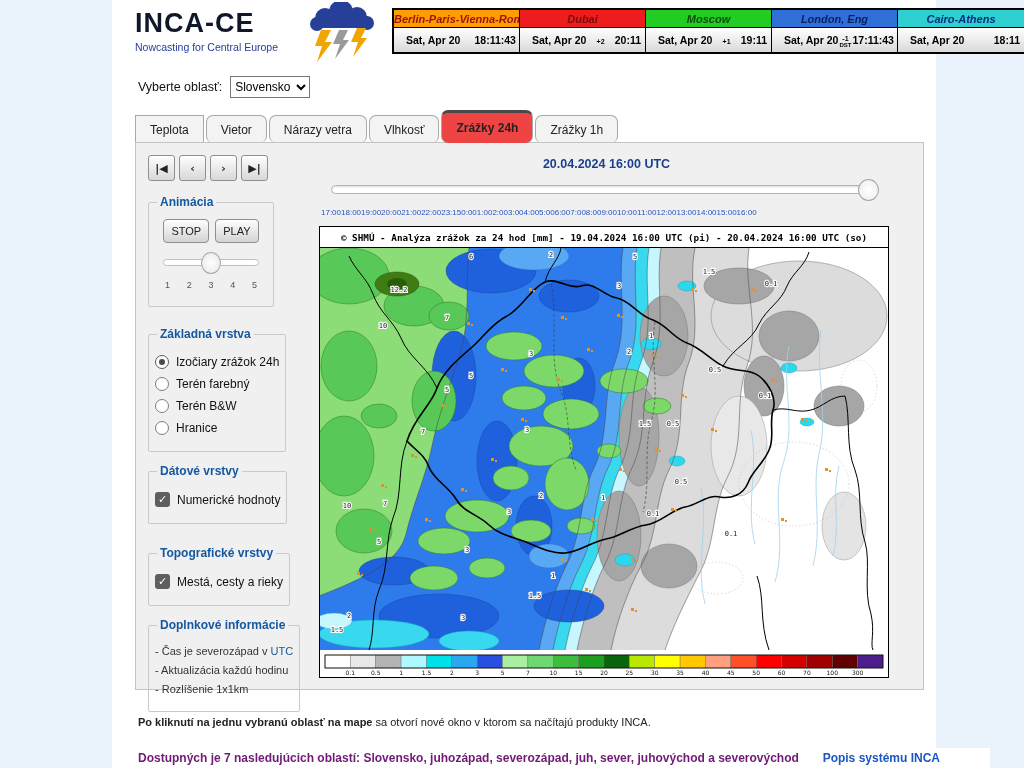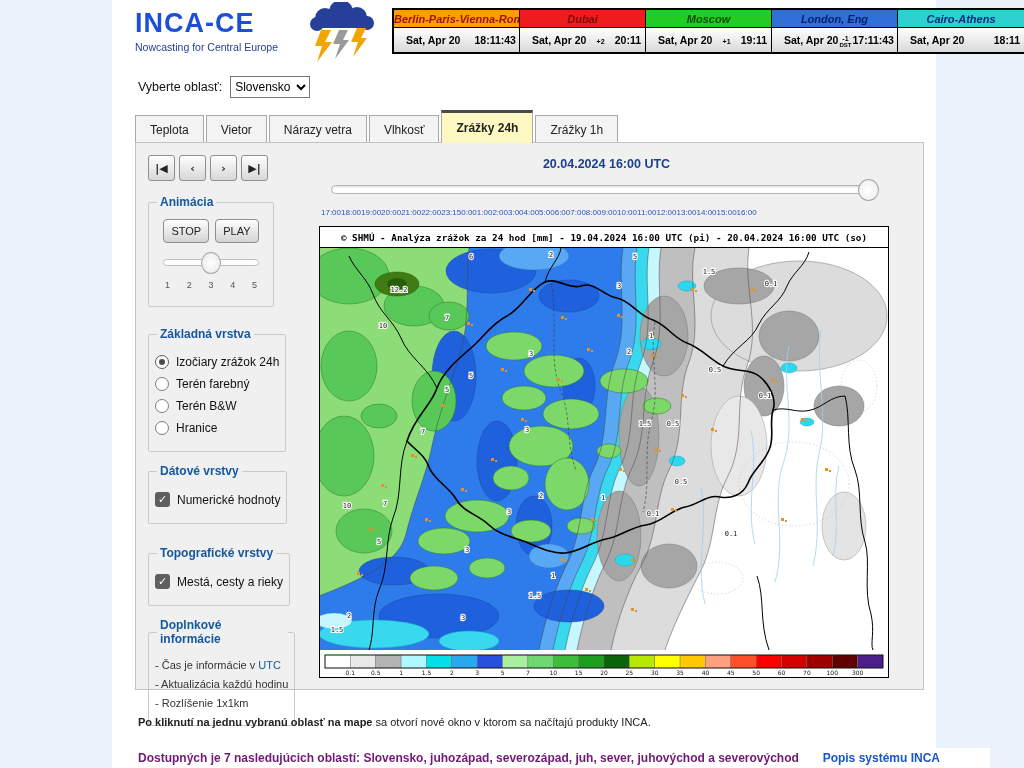--- a/index.html
+++ b/index.html
@@ -2,21 +2,21 @@
 <html><head>
 <meta charset="utf-8">
 <style>
   * { margin:0; padding:0; box-sizing:border-box; }
   html,body { width:1024px; height:768px; overflow:hidden; }
   body { background:#eaf2fb; font-family:"Liberation Sans", sans-serif; position:relative; }
   .content-col { position:absolute; left:112px; top:0; width:824px; height:768px; background:#ffffff; }
 
   
   .logo { position:absolute; left:135px; top:8px; width:260px; height:58px; }
-  .logo-title { font-size:27px; font-weight:bold; color:#1d4ed8; letter-spacing:1px; }
+  .logo-title { font-size:27px; font-weight:bold; color:#0f172a; letter-spacing:1px; }
   .logo-sub { font-size:10.5px; color:#26409a; margin-top:2px; }
   .logo-cloud { position:absolute; left:152px; top:-6px; }
 
   
   .clocks { position:absolute; left:392px; top:8px; display:flex; border:2px solid #000; background:#000; }
   .clock { width:126px; border-right:1px solid #000; }
   .clock:last-child { border-right:none; }
   .clock-name { height:18px; font-size:11px; font-weight:bold; font-style:italic; text-align:center; line-height:18px; border-bottom:1px solid #000; white-space:nowrap; overflow:hidden; }
   .clock-body { height:24px; background:linear-gradient(#ffffff,#d9d9d9); display:flex; align-items:center; padding:0 4px; font-size:10.5px; font-weight:bold; color:#000; }
   .clock-date { white-space:nowrap;padding-left:8px; }
@@ -26,22 +26,22 @@
   .clock-time { margin-left:auto; white-space:nowrap; }
 
   
   .area-row { position:absolute; left:138px; top:76px; display:flex; align-items:center; }
   .area-label { font-size:12.5px; color:#111; margin-right:8px; }
   .area-select { width:80px; height:22px; font-size:12px; font-family:"Liberation Sans",sans-serif; border:1px solid #767676; background:#fff; }
 
   
   .tabs { position:absolute; left:135px; top:112px; height:31px; display:flex; align-items:flex-end; }
   .tab { background:#f3f3f3; border:1px solid #a8a8a8; border-bottom:none; padding:0 14px; height:28px; line-height:28px; font-size:12px; color:#222; text-align:center; cursor:pointer; }
-  .tab + .tab { margin-left:2px; }
-  .tab.active { background:#fef9c3; font-weight:bold; height:33px; line-height:31px; border-top:3px solid #4a4a4a; position:relative; z-index:3; }
+  .tab + .tab { margin-left:2px;border-radius:7px; }
+  .tab.active { background:#ef4444; font-weight:bold; height:33px; line-height:31px; border-top:3px solid #4a4a4a; position:relative; z-index:3; }
 
   
   .panel { position:absolute; left:135px; top:142px; width:789px; height:548px; background:#f0f0f0; border:1px solid #c3c3c3; }
 
   
   .tools { position:absolute; left:12px; top:12px; width:130px; }
   .navrow { display:flex; gap:4px; }
   .navbtn { width:27px; height:26px; border:1px solid #8f8f8f; border-radius:3px; background:linear-gradient(#fefefe,#d8d8d8); font-size:11px; font-weight:bold; color:#222; cursor:pointer; font-family:"DejaVu Sans",sans-serif; padding:0; }
   fieldset.fs { border:1px solid #c9c9c9; border-radius:2px; padding:6px 6px 16px 6px; width:126px; background:transparent; }
   fieldset.fs legend { color:#1558a0; font-size:12px; font-weight:bold; padding:0 3px; margin-left:2px; }
@@ -229,21 +229,21 @@
     <fieldset class="fs fs-topo">
       <legend>Topografické vrstvy</legend>
       <div class="optrow">
         <span class="check">✓</span>
         <span class="optlbl">Mestá, cesty a rieky</span>
       </div>
     </fieldset>
 
     <fieldset class="fs fs-info">
       <legend>Doplnkové informácie</legend>
-      <div class="inforow"><span>- Čas je informácie v </span><a href="#">UTC</a></div>
+      <div class="inforow"><span>- Čas je severozápad v </span><a href="#">UTC</a></div>
       <div class="inforow">- Aktualizácia každú hodinu</div>
       <div class="inforow">- Rozlíšenie 1x1km</div>
     </fieldset>
   </div>
 
   <div class="viewer">
     <div class="vts">20.04.2024 16:00 UTC</div>
     <div class="tslider">
       <div class="thandle"></div>
     </div>

